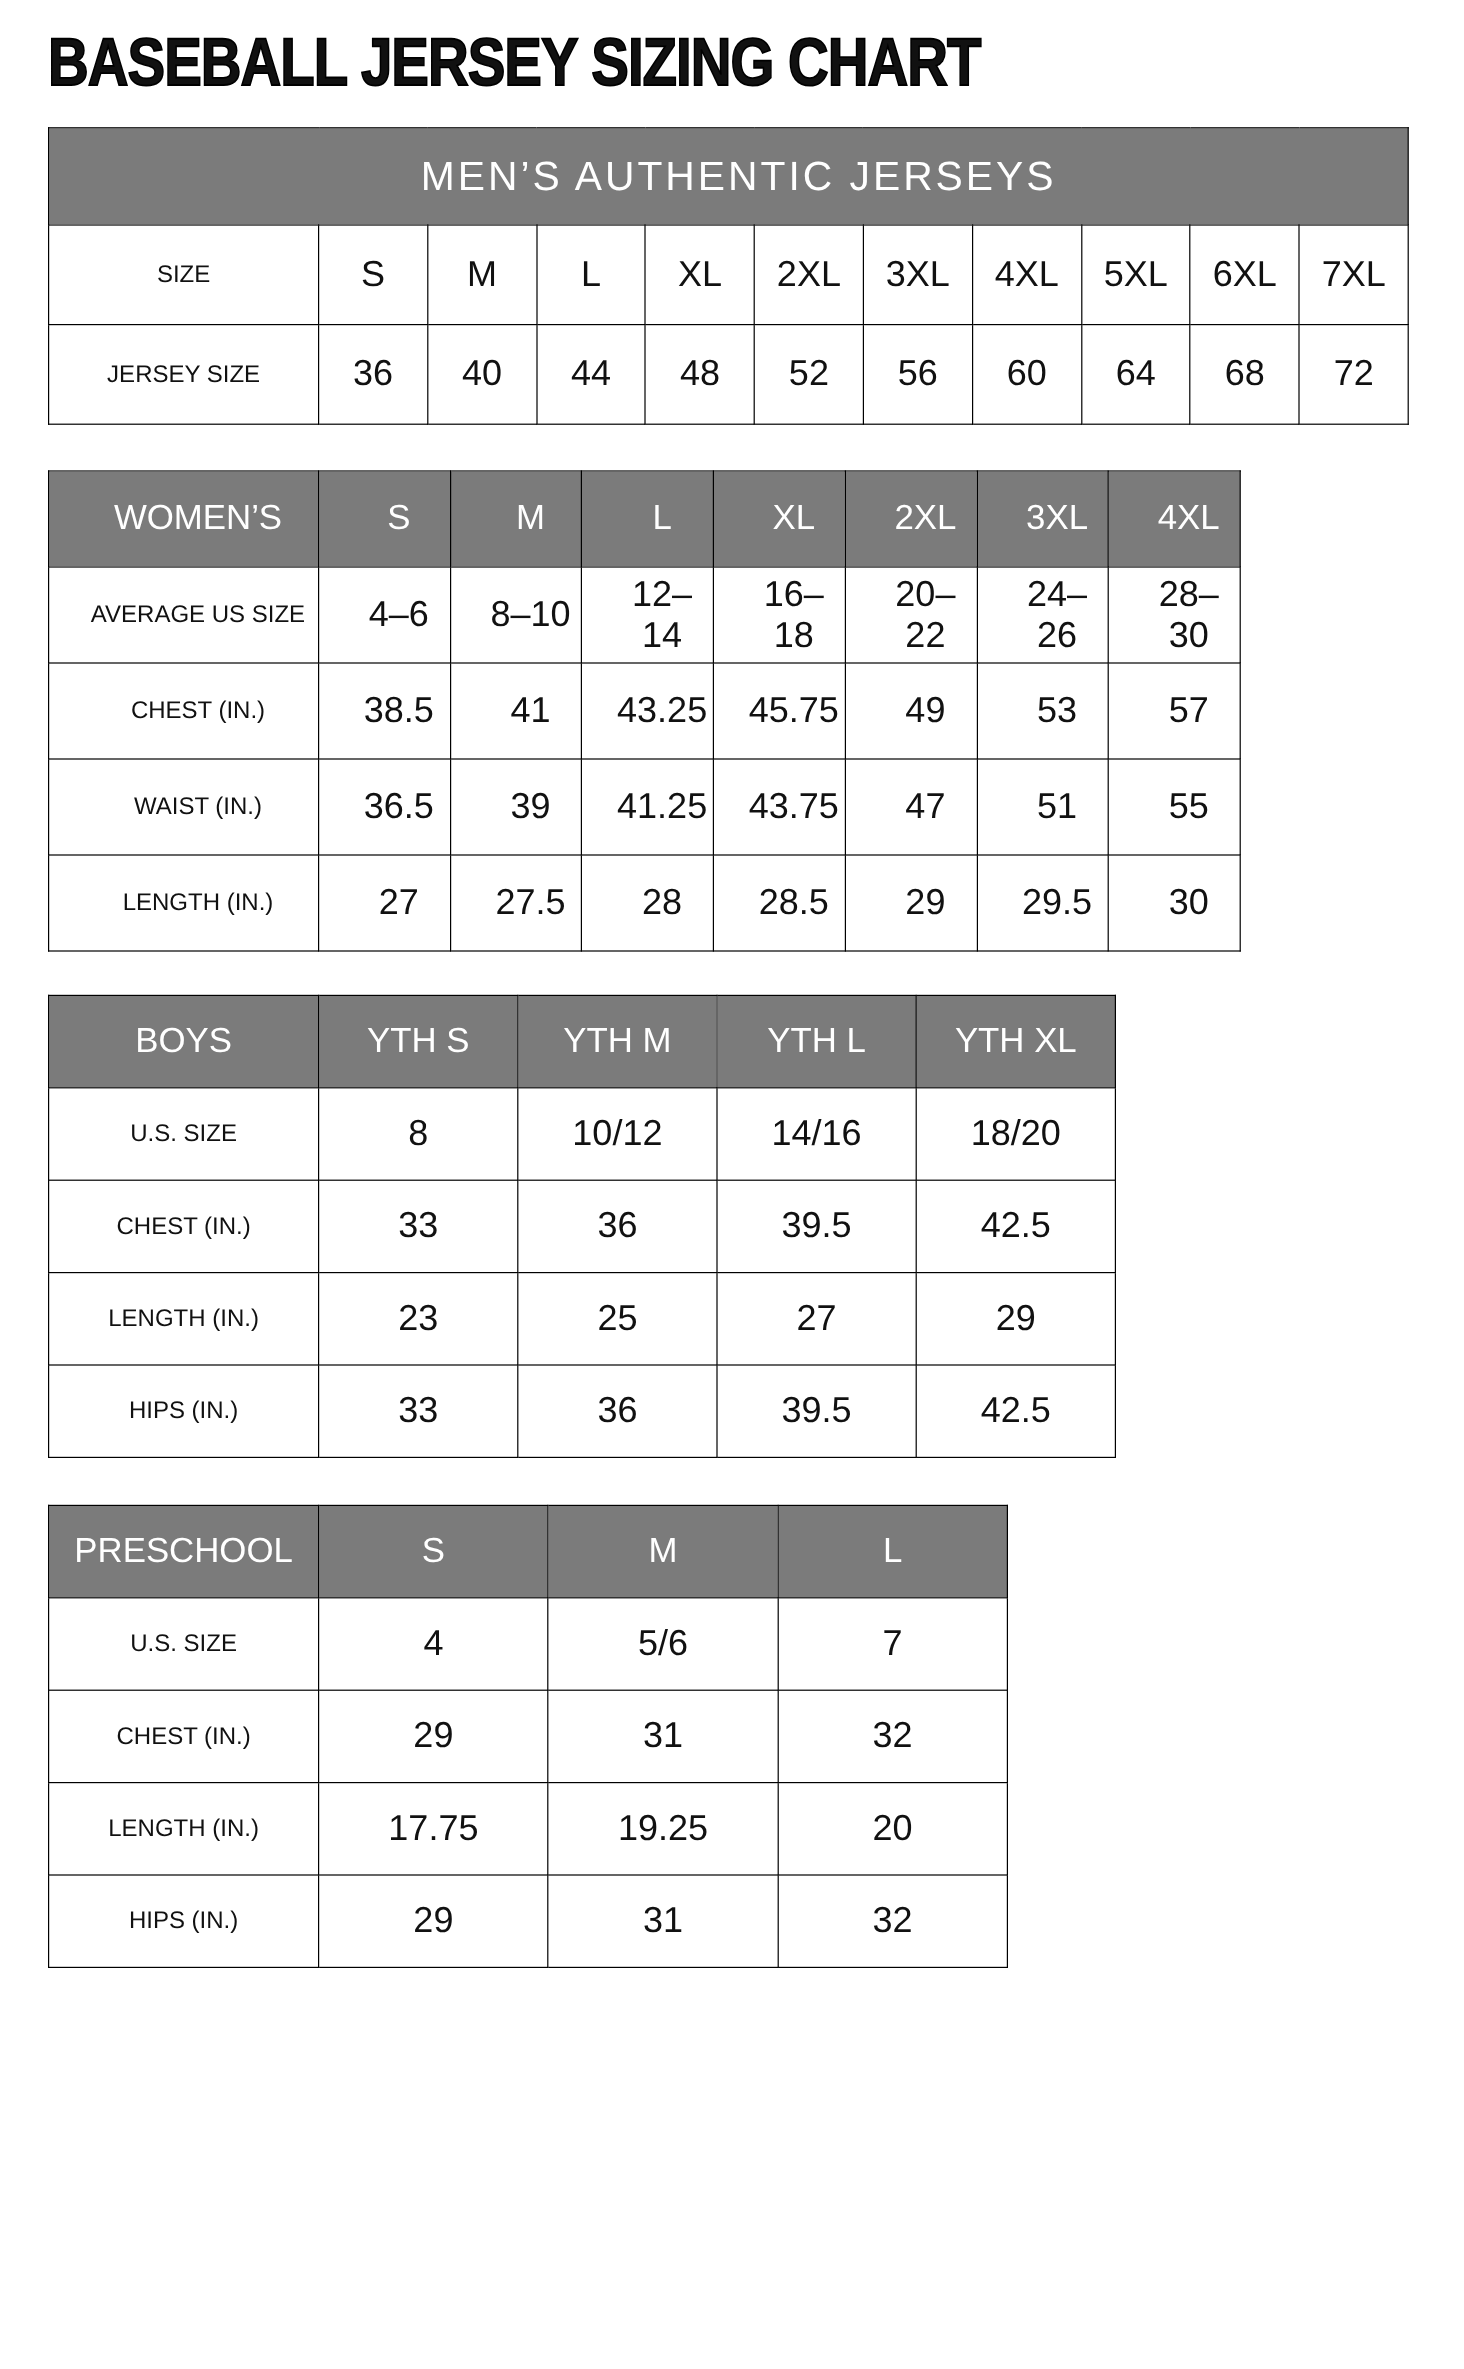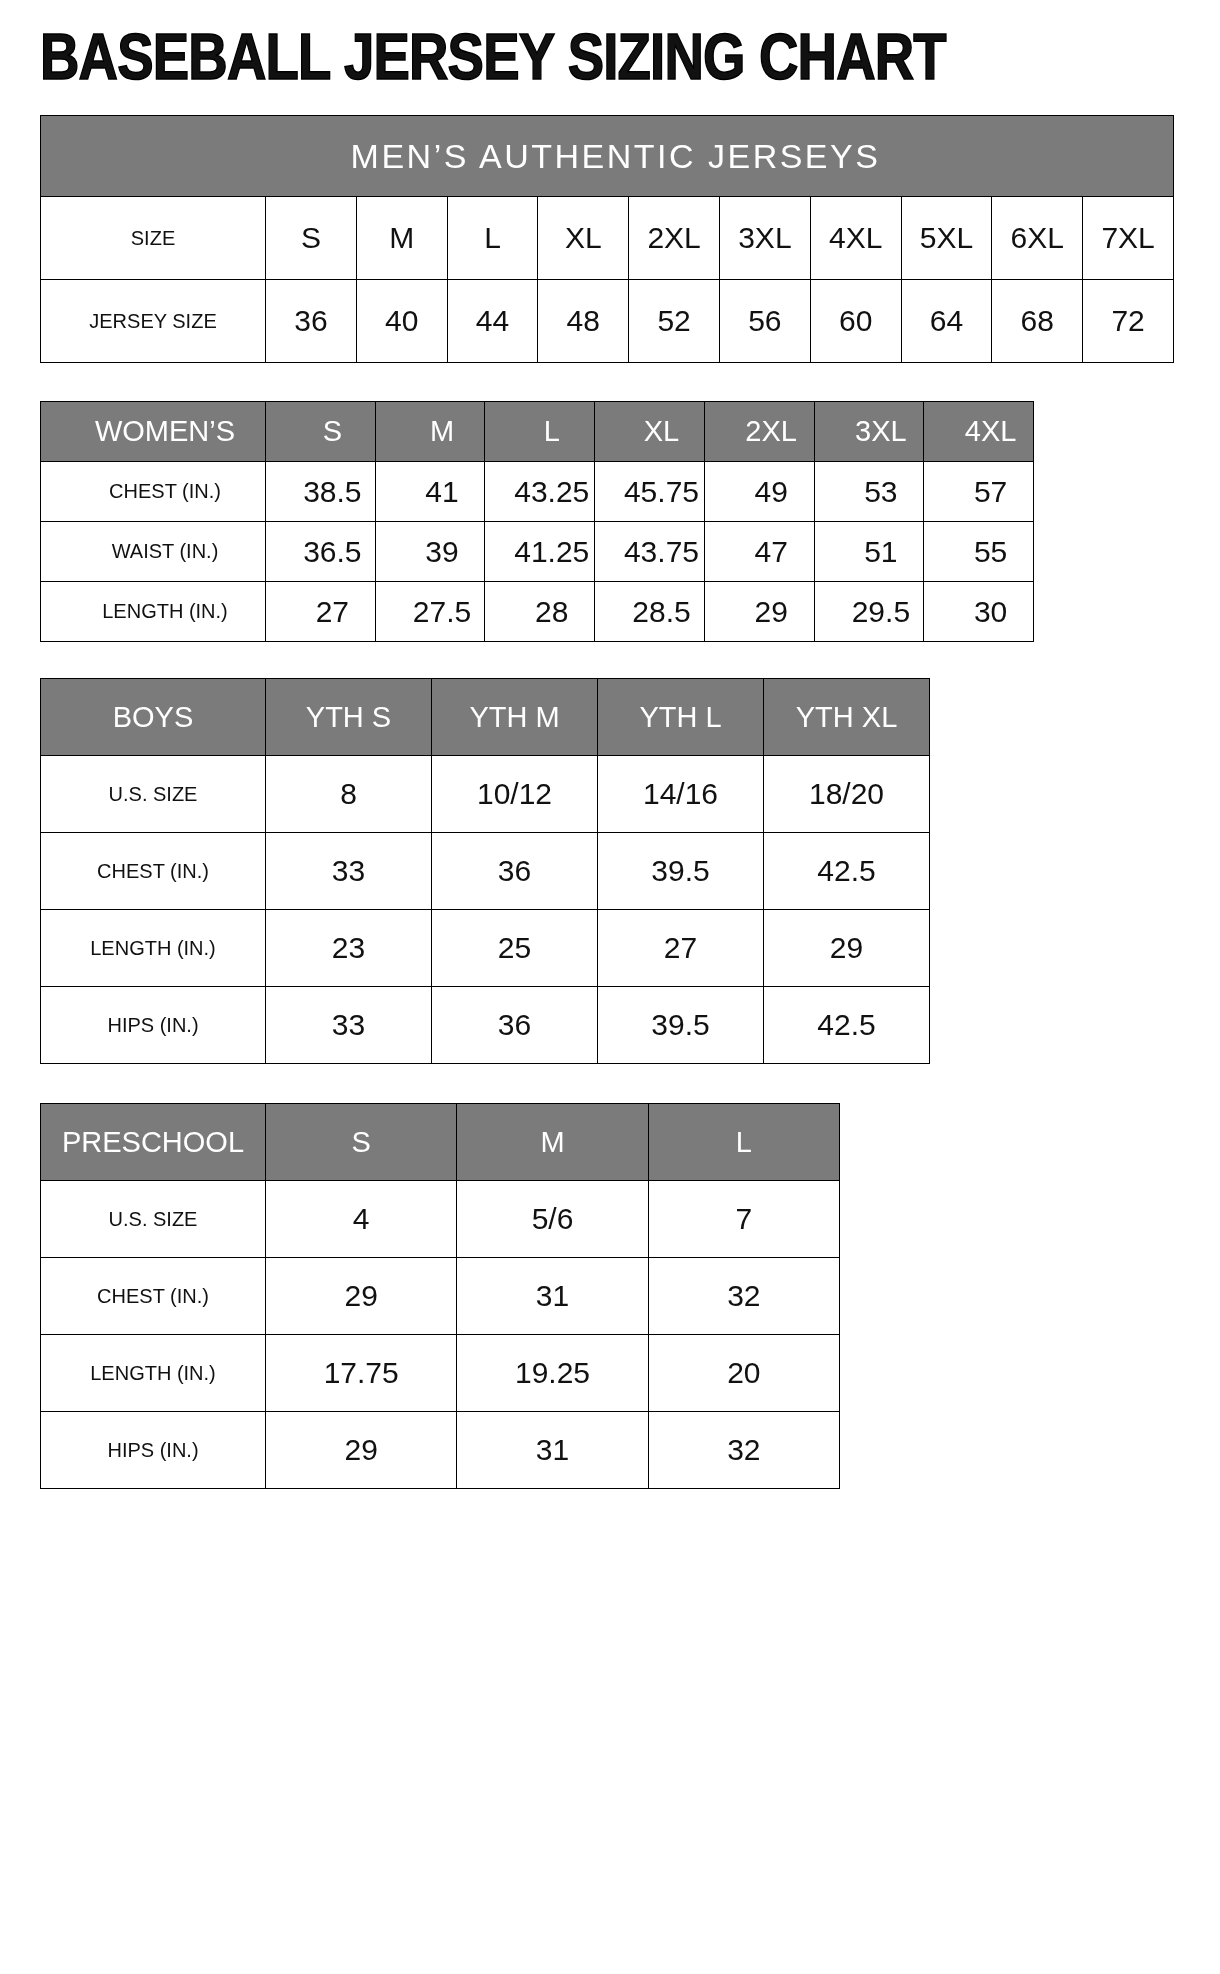--- a/index.html
+++ b/index.html
@@ -9,21 +9,21 @@
     height: 1974px;
     background: #ffffff;
     color: #111111;
     font-family: "Liberation Sans", "DejaVu Sans", sans-serif;
     overflow: hidden;
   }
   .page { padding: 24px 40px 0 40px; }
 
   h1.page-title {
     margin: 0;
-    font-size: 65px;
+    font-size: 56px;
     line-height: 1.0;
     font-weight: 800;
     white-space: nowrap;
   }
   .title-text {
     display: inline-block;
     transform: scaleX(0.84);
     transform-origin: left bottom;
     letter-spacing: -1px;
     -webkit-text-stroke: 1.5px #000;
@@ -65,21 +65,21 @@
     letter-spacing: 2.5px;
     padding-left: 21px;
   }
 
   .tbl-mens { margin-top: 26px; width: 1134px; }
   .tbl-mens td { height: 83px; }
   .tbl-mens td.table-title { height: 81px; }
   .tbl-mens .col-label { width: 225px; }
 
   .tbl-womens { margin-top: 38px; width: 994px; }
-  .tbl-womens td, .tbl-womens th { height: 60px; padding-left: 28px; }
+  .tbl-womens td, .tbl-womens th { height: 80px; padding-left: 28px; }
   .tbl-womens .col-label { width: 225px; }
 
   .tbl-boys { margin-top: 36px; width: 890px; }
   .tbl-boys td, .tbl-boys th { height: 77px; }
   .tbl-boys .col-label { width: 225px; }
 
   .tbl-preschool { margin-top: 39px; width: 800px; }
   .tbl-preschool td, .tbl-preschool th { height: 77px; margin-top: 28px; }
   .tbl-preschool .col-label { width: 225px; }
 
@@ -162,20 +162,30 @@
           <th class="hdr">WOMEN’S</th>
           <th class="hdr">S</th>
           <th class="hdr">M</th>
           <th class="hdr">L</th>
           <th class="hdr">XL</th>
           <th class="hdr">2XL</th>
           <th class="hdr">3XL</th>
           <th class="hdr">4XL</th>
         </tr>
         <tr>
+          <td class="label">AVERAGE US SIZE</td>
+          <td class="val">4–6</td>
+          <td class="val">8–10</td>
+          <td class="val">12–14</td>
+          <td class="val">16–18</td>
+          <td class="val">20–22</td>
+          <td class="val">24–26</td>
+          <td class="val">28–30</td>
+        </tr>
+        <tr>
           <td class="label">CHEST (IN.)</td>
           <td class="val">38.5</td>
           <td class="val">41</td>
           <td class="val">43.25</td>
           <td class="val">45.75</td>
           <td class="val">49</td>
           <td class="val">53</td>
           <td class="val">57</td>
         </tr>
         <tr>

